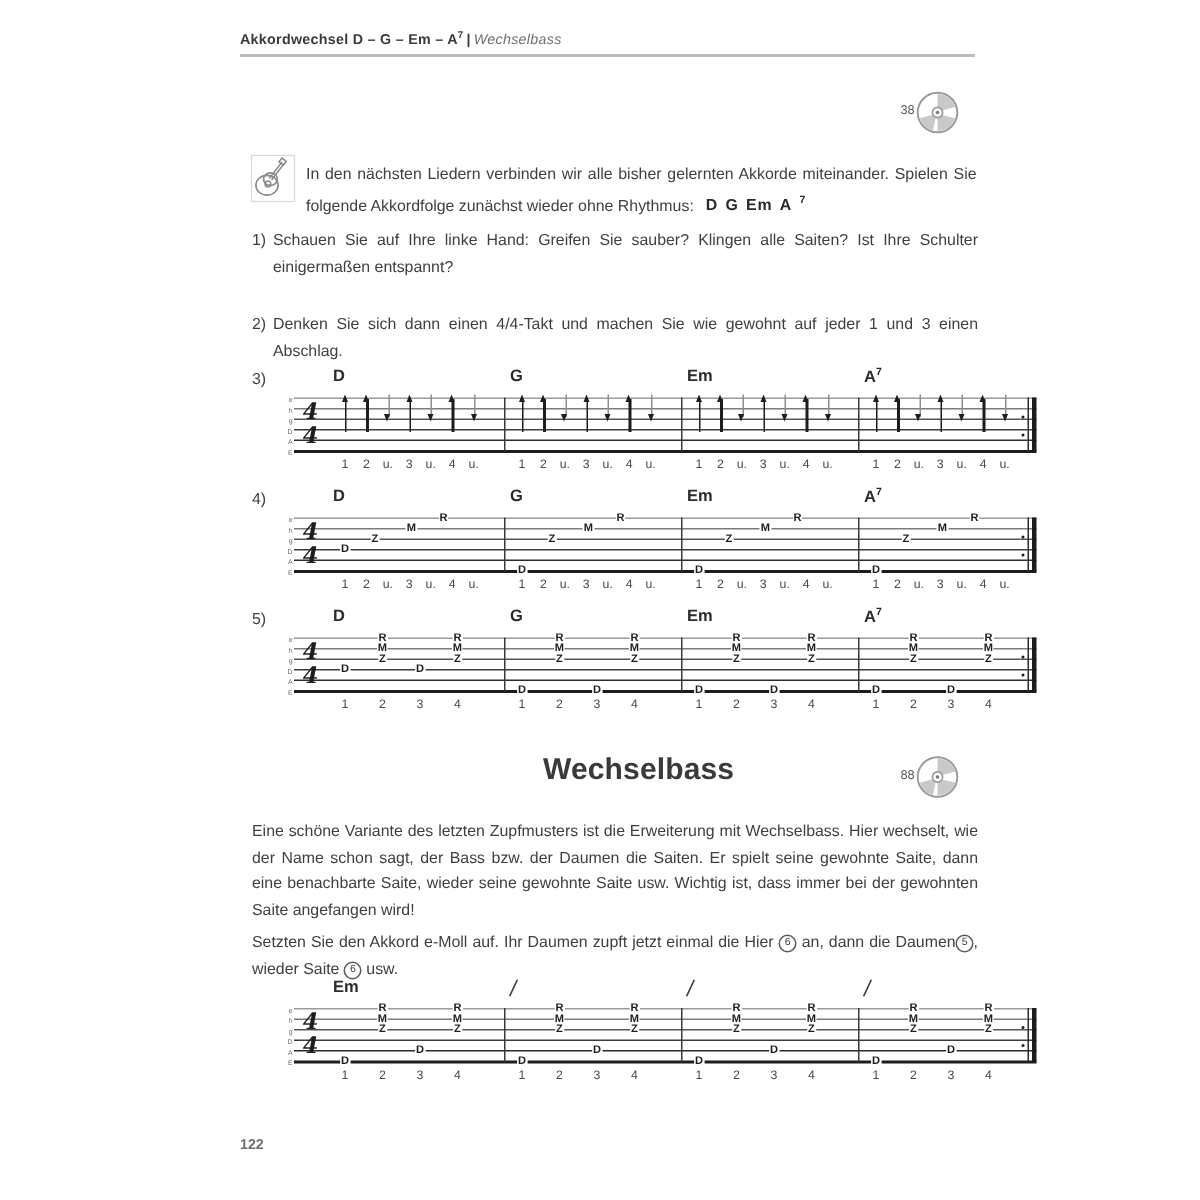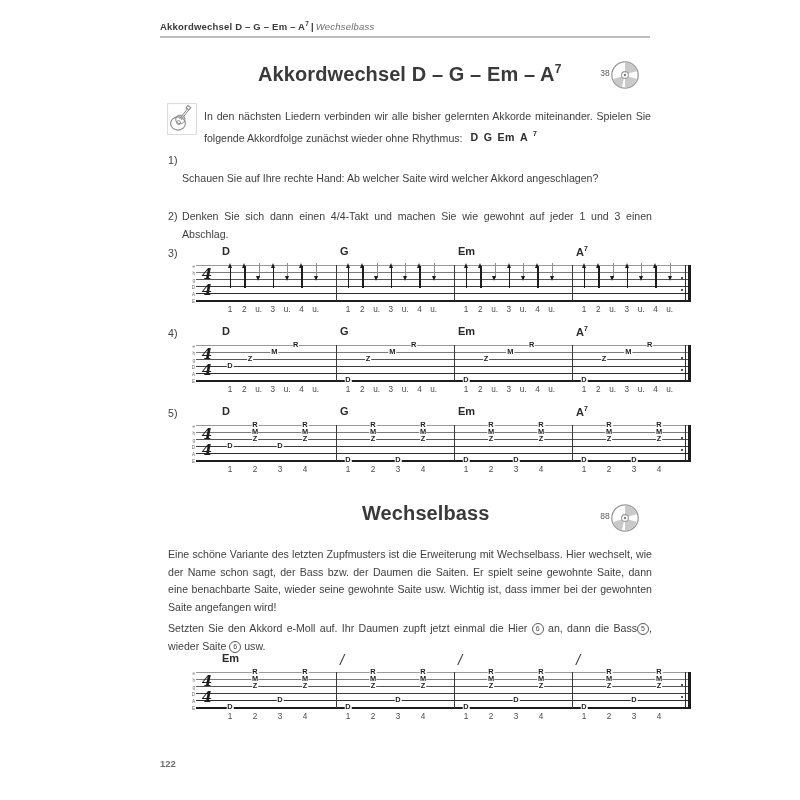--- a/index.html
+++ b/index.html
@@ -327,23 +327,20 @@
 </head>
 <body>
 
 <div class="page">
 
   <div class="runhead">
     <span>Akkordwechsel D – G – Em – A</span><sup>7</sup><span class="sep">|</span><span class="ital">Wechselbass</span>
   </div>
   <div class="runhead-rule"></div>
 
-  <div class="heading h1-title">
-    <span>Akkordwechsel D – G – Em – A</span><sup>7</sup>
-  </div>
 
   <div class="cdbadge badge-62">
     <div class="cd-num">38</div>
     <svg class="cd-disc" viewBox="0 0 30 30">
       <circle cx="15" cy="15" r="13.2" fill="none" stroke="#9a9a9a" stroke-width="1.3"></circle>
       <path d="M15 2.6 A12.4 12.4 0 0 1 26.8 11.3 L18.2 13.6 A3.5 3.5 0 0 0 15 11.5 Z" fill="#c9c9c9"></path>
       <path d="M26.8 18.8 A12.4 12.4 0 0 1 15 27.4 L15 18.5 A3.5 3.5 0 0 0 18.1 16.6 Z" fill="#c9c9c9"></path>
       <path d="M3.2 18.9 A12.4 12.4 0 0 0 12 27.2 L13.8 18.4 A3.5 3.5 0 0 1 11.6 16.5 Z" fill="#c9c9c9"></path>
       <circle cx="15" cy="15" r="3.4" fill="none" stroke="#9a9a9a" stroke-width="1.1"></circle>
       <circle cx="15" cy="15" r="1.2" fill="#7d7d7d"></circle>
@@ -361,22 +358,21 @@
   </svg>
 
   <div class="para intro">
     <span>In den nächsten Liedern verbinden wir alle bisher gelernten Akkorde miteinander. Spielen Sie folgende Akkordfolge zunächst wieder ohne Rhythmus:</span>
     <span class="chords"><b>D</b><b>G</b><b>Em</b><b>A</b><b><sup>7</sup></b></span>
   </div>
 
   <div class="li li-1">
     <span class="marker">1)</span>
     <div class="body">
-      <br>
-      <span>Schauen Sie auf Ihre rechte Hand: Ab welcher Saite wird welcher Akkord angeschlagen?</span>
+      <span>Schauen Sie auf Ihre linke Hand: Greifen Sie sauber? Klingen alle Saiten? Ist Ihre Schulter einigermaßen entspannt?</span><br>
     </div>
   </div>
 
   <div class="li li-2">
     <span class="marker">2)</span>
     <div class="body">Denken Sie sich dann einen 4/4-Takt und machen Sie wie gewohnt auf jeder 1 und 3 einen Abschlag.</div>
   </div>
 
   <div class="system" id="sys3" style="left:196px; top:265px;">
     <div class="sys-num">3)</div>
@@ -655,21 +651,21 @@
       <circle cx="15" cy="15" r="3.4" fill="none" stroke="#9a9a9a" stroke-width="1.1"></circle>
       <circle cx="15" cy="15" r="1.2" fill="#7d7d7d"></circle>
     </svg>
   </div>
 
   <div class="para wb-para-1">Eine schöne Variante des letzten Zupfmusters ist die Erweiterung mit Wechselbass. Hier wechselt, wie der Name schon sagt, der Bass bzw. der Daumen die Saiten. Er spielt seine gewohnte Saite, dann eine benachbarte Saite, wieder seine gewohnte Saite usw. Wichtig ist, dass immer bei der gewohnten Saite angefangen wird!</div>
 
   <div class="para wb-para-2">
     <span>Setzten Sie den Akkord e-Moll auf. Ihr Daumen zupft jetzt einmal die Hier</span>
     <span class="circnum">6</span>
-    <span>an, dann die Bass</span><span class="circnum">5</span><span>, wieder Saite</span>
+    <span>an, dann die Daumen</span><span class="circnum">5</span><span>, wieder Saite</span>
     <span class="circnum">6</span>
     <span>usw.</span>
   </div>
 
   <div class="system" id="sys6" style="left:196px; top:672px;">
     <div class="strnames">
       <div>e</div>
       <div>h</div>
       <div>g</div>
       <div>D</div>

